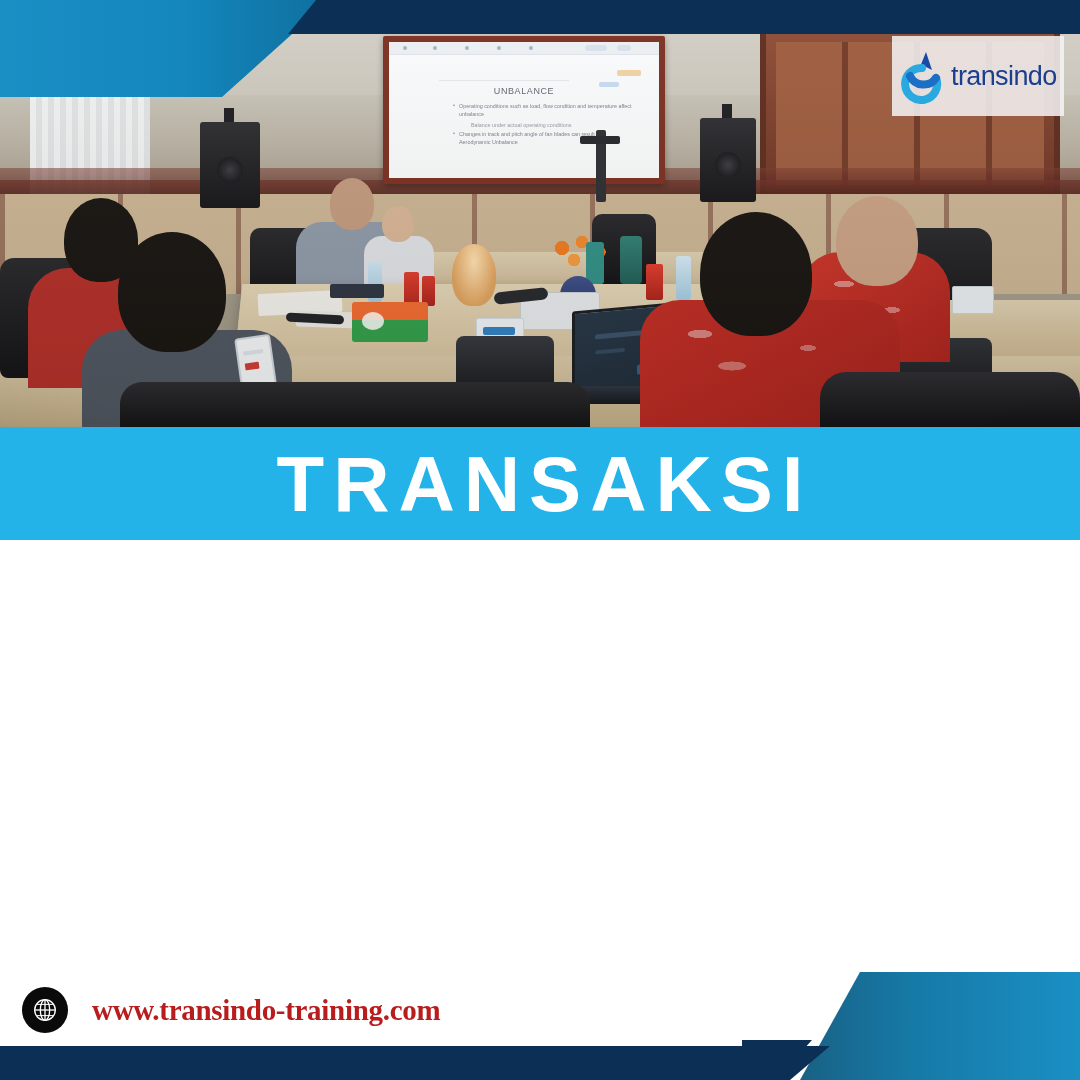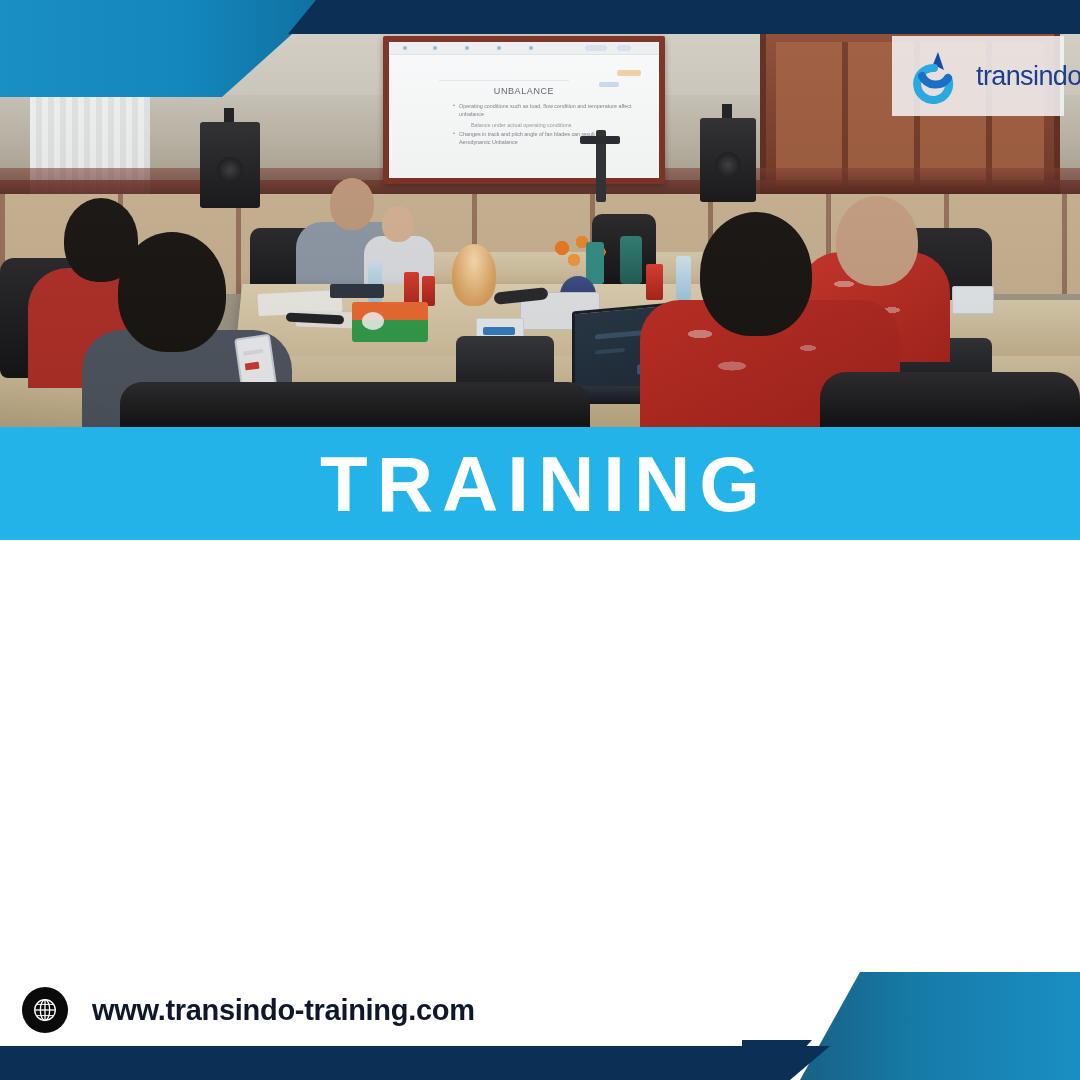--- a/index.html
+++ b/index.html
@@ -315,21 +315,21 @@
     position:absolute;left:210px;top:0;width:180px;height:97px;
     background:linear-gradient(100deg,#0f79ab 0%,#0b5f8c 100%);
     clip-path:polygon(90px 0,180px 0,66px 97px,0 97px);
     z-index:5;
     opacity:.0;
   }
   .logo-plate{
     position:absolute;right:16px;top:36px;width:172px;height:80px;
     background:rgba(244,245,246,.86);
     z-index:7;
-    display:flex;align-items:center;gap:18px;padding-left:16px;box-sizing:border-box;
+    display:flex;align-items:center;gap:5px;padding-left:4px;box-sizing:border-box;
   }
   .logo-mark{position:relative;width:52px;height:56px;flex:0 0 52px;}
   .logo-word{
     font-family:"Liberation Sans",sans-serif;
     font-size:27px;color:#1b3f8f;letter-spacing:-.6px;font-weight:400;
     line-height:1;margin-left:-2px;
   }
 
   
   .training-band{
@@ -370,24 +370,24 @@
     display:flex;align-items:center;gap:24px;
     z-index:9;
   }
   .globe-badge{
     width:46px;height:46px;border-radius:50%;
     background:#0a0a0a;
     display:flex;align-items:center;justify-content:center;
     flex:0 0 46px;
   }
   .site-url{
-    font-family:Liberation Sans, sans-serif;
+    font-family:Liberation Serif, serif;
     font-weight:bold;
     font-size:29px;
-    color:#0f172a;
+    color:#b91c1c;
     letter-spacing:-.3px;
   }
 
   .bottom-navy{
     position:absolute;left:0;top:1046px;width:830px;height:34px;
     background:#0b2f55;
     clip-path:polygon(0 0,830px 0,790px 34px,0 34px);
     z-index:7;
   }
   .bottom-gradient{
@@ -538,21 +538,21 @@
           <path d="M30 4 L36 22 L28 18 L22 24 Z" fill="#1b49a8"></path>
           <path d="M26 20 a16 16 0 1 0 14 10" fill="none" stroke="#2aa9e0" stroke-width="8" stroke-linecap="round"></path>
           <path d="M40 30 a15 15 0 0 1 -26 -2" fill="none" stroke="#1b6fc4" stroke-width="8" stroke-linecap="round"></path>
         </svg>
       </div>
       <div class="logo-word">transindo</div>
     </div>
   </div>
 
   <div class="training-band">
-    <div class="training-text">TRAINING</div>
+    <div class="training-text">TRANSAKSI</div>
   </div>
 
 
   <div class="footer-row">
     <div class="globe-badge">
       <svg viewBox="0 0 32 32" width="30" height="30" aria-hidden="true">
         <circle cx="16" cy="16" r="11" fill="none" stroke="#ffffff" stroke-width="1.4"></circle>
         <ellipse cx="16" cy="16" rx="5" ry="11" fill="none" stroke="#ffffff" stroke-width="1.4"></ellipse>
         <line x1="5" y1="16" x2="27" y2="16" stroke="#ffffff" stroke-width="1.4"></line>
         <line x1="7" y1="10" x2="25" y2="10" stroke="#ffffff" stroke-width="1.1"></line>

